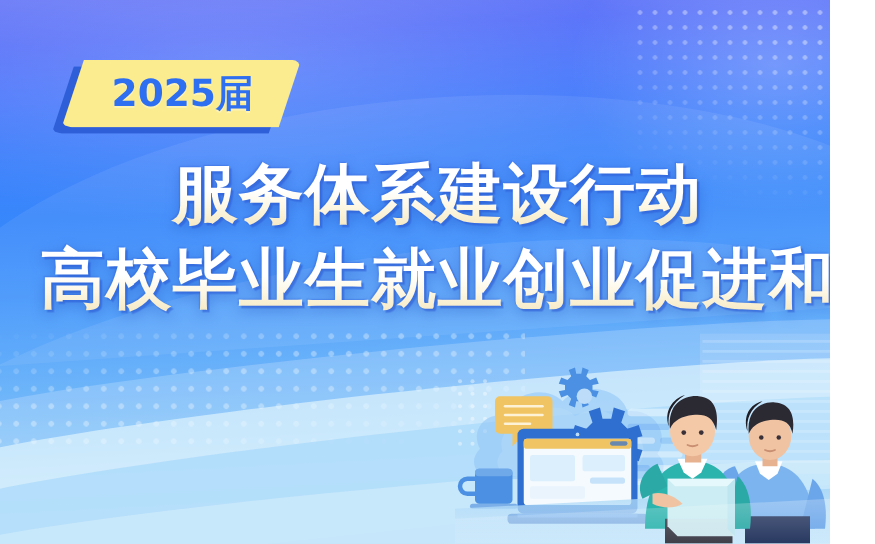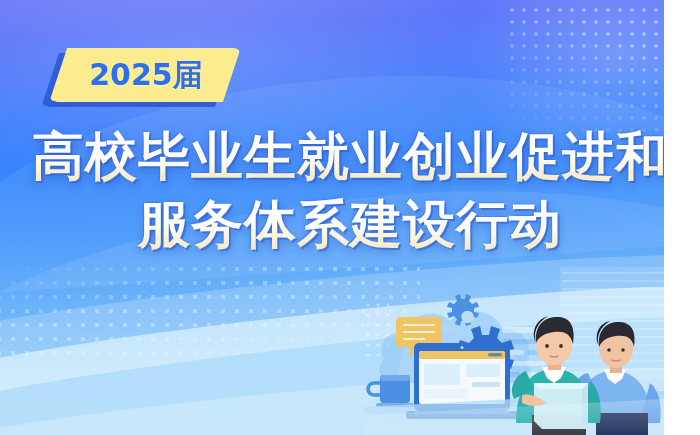--- a/index.html
+++ b/index.html
@@ -202,22 +202,22 @@
   <div class="wave wave-3"></div>
   <div class="wave wave-4"></div>
 
   <div id="badge-wrap">
     <div class="badge-shadow"></div>
     <div class="badge-face"></div>
     <div id="badge-text">2025届</div>
   </div>
 
   <div id="headline">
+    <span class="tline">服务体系建设行动</span>
     <span class="tline">高校毕业生就业创业促进和</span>
-    <span class="tline">服务体系建设行动</span>
   </div>
 
   <div id="illustration">
     <svg viewBox="0 0 300 170" xmlns="http://www.w3.org/2000/svg">
       <defs>
         <linearGradient id="gFade" x1="0" y1="0" x2="0" y2="1">
           <stop offset="0%" stop-color="#ffffff" stop-opacity="0.30"></stop>
           <stop offset="100%" stop-color="#ffffff" stop-opacity="0.02"></stop>
         </linearGradient>
         <linearGradient id="gDesk" x1="0" y1="0" x2="0" y2="1">

